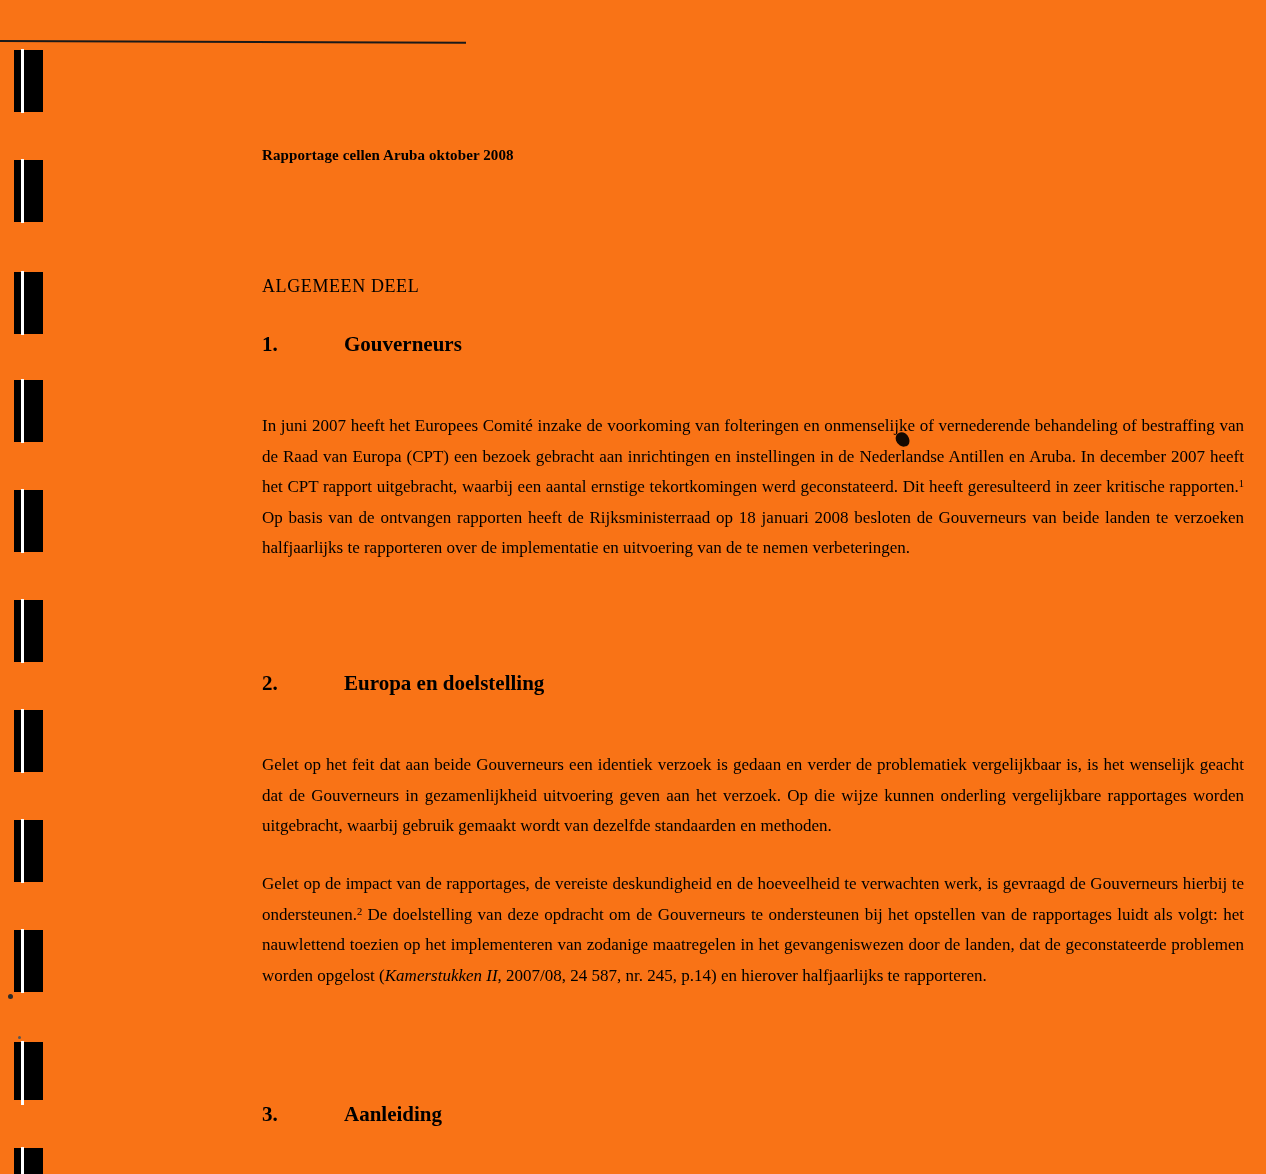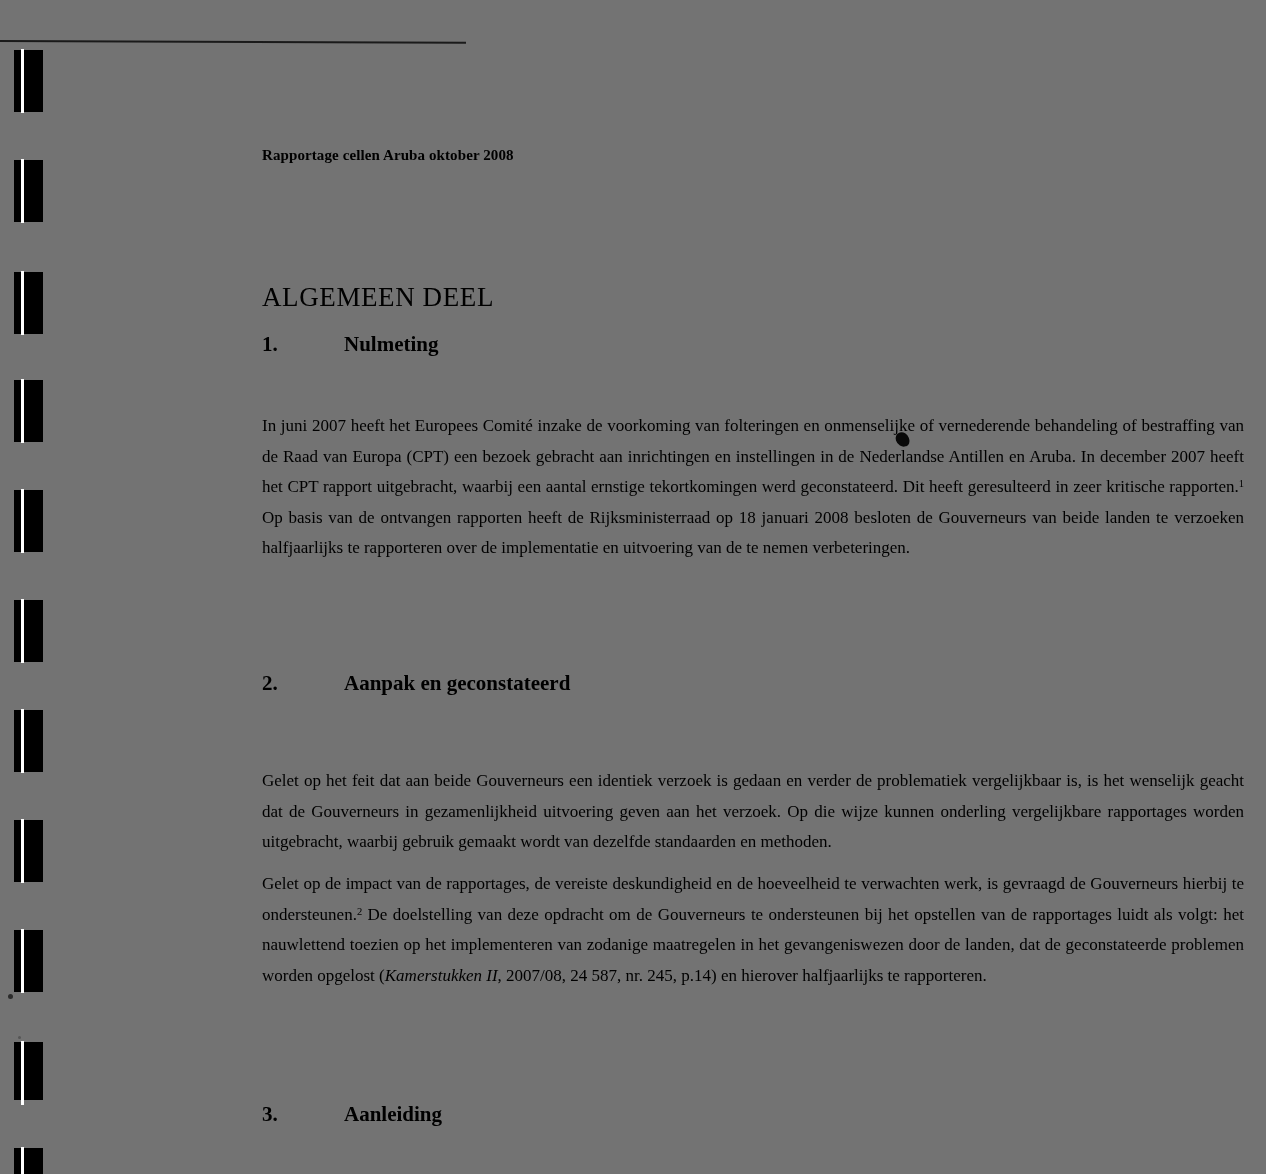--- a/index.html
+++ b/index.html
@@ -10,21 +10,21 @@
   }
   body {
     font-family: "Liberation Serif", "DejaVu Serif", serif;
     color: #000000;
   }
   #page {
     position: relative;
     width: 1266px;
     height: 1174px;
     overflow: hidden;
-    background: #737373;
+    background: #f97316;
   }
 
   
   .binding-strip {
     position: absolute;
     left: 0;
     top: 0;
     width: 60px;
     height: 1174px;
     pointer-events: none;
@@ -81,21 +81,21 @@
     font-size: 15px;
     font-weight: 700;
     letter-spacing: 0.1px;
     white-space: nowrap;
   }
 
   .doc-title {
     position: absolute;
     top: 264px;
     left: 0;
-    font-size: 27px;
+    font-size: 18px;
     letter-spacing: 0.6px;
     font-weight: 400;
     white-space: nowrap;
   }
 
   .section-heading {
     position: absolute;
     left: 0;
     font-weight: 700;
     font-size: 21px;
@@ -122,21 +122,21 @@
     font-size: 0.62em;
     vertical-align: 0.52em;
     line-height: 0;
   }
   .it { font-style: italic; }
 
   
   #sec1-head { top: 332px; }
   #para1     { top: 394px; }
   #sec2-head { top: 671px; }
-  #para2     { top: 749px; }
+  #para2     { top: 733px; }
   #para3     { top: 852px; }
   #sec3-head { top: 1102px; }
   #para4     { top: 1152px; height: 22px; }
 
   
   .blot {
     position: absolute;
     width: 13px;
     height: 15px;
     background: #000;
@@ -167,27 +167,27 @@
   </div>
   <div class="scan-line"></div>
 
   <div class="doc">
 
     <div class="running-head">Rapportage cellen Aruba oktober 2008</div>
 
     <h1 class="doc-title">ALGEMEEN DEEL</h1>
 
     <div class="section-heading" id="sec1-head">
-      <span class="num">1.</span><span>Nulmeting</span>
+      <span class="num">1.</span><span>Gouverneurs</span>
     </div>
 
     <p class="para" id="para1"><span>In juni 2007 heeft het Europees Comité inzake de voorkoming van folteringen en onmenselijke of vernederende behandeling of bestraffing van de Raad van Europa (CPT) een bezoek gebracht aan inrichtingen en instellingen in de Nederlandse Antillen en Aruba. In december 2007 heeft het CPT rapport uitgebracht, waarbij een aantal ernstige tekortkomingen werd geconstateerd. Dit heeft geresulteerd in zeer kritische rapporten.</span><sup>1</sup><span> Op basis van de ontvangen rapporten heeft de Rijksministerraad op 18 januari 2008 besloten de Gouverneurs van beide landen te verzoeken halfjaarlijks te rapporteren over de implementatie en uitvoering van de te nemen verbeteringen.</span></p>
 
     <div class="section-heading" id="sec2-head">
-      <span class="num">2.</span><span>Aanpak en geconstateerd</span>
+      <span class="num">2.</span><span>Europa en doelstelling</span>
     </div>
 
     <p class="para" id="para2">Gelet op het feit dat aan beide Gouverneurs een identiek verzoek is gedaan en verder de problematiek vergelijkbaar is, is het wenselijk geacht dat de Gouverneurs in gezamenlijkheid uitvoering geven aan het verzoek. Op die wijze kunnen onderling vergelijkbare rapportages worden uitgebracht, waarbij gebruik gemaakt wordt van dezelfde standaarden en methoden.</p>
 
     <p class="para" id="para3"><span>Gelet op de impact van de rapportages, de vereiste deskundigheid en de hoeveelheid te verwachten werk, is gevraagd de Gouverneurs hierbij te ondersteunen.</span><sup>2</sup><span> De doelstelling van deze opdracht om de Gouverneurs te ondersteunen bij het opstellen van de rapportages luidt als volgt: het nauwlettend toezien op het implementeren van zodanige maatregelen in het gevangeniswezen door de landen, dat de geconstateerde problemen worden opgelost (</span><span class="it">Kamerstukken II</span><span>, 2007/08, 24 587, nr. 245, p.14) en hierover halfjaarlijks te rapporteren.</span></p>
 
     <div class="section-heading" id="sec3-head">
       <span class="num">3.</span><span>Aanleiding</span>
     </div>
 

